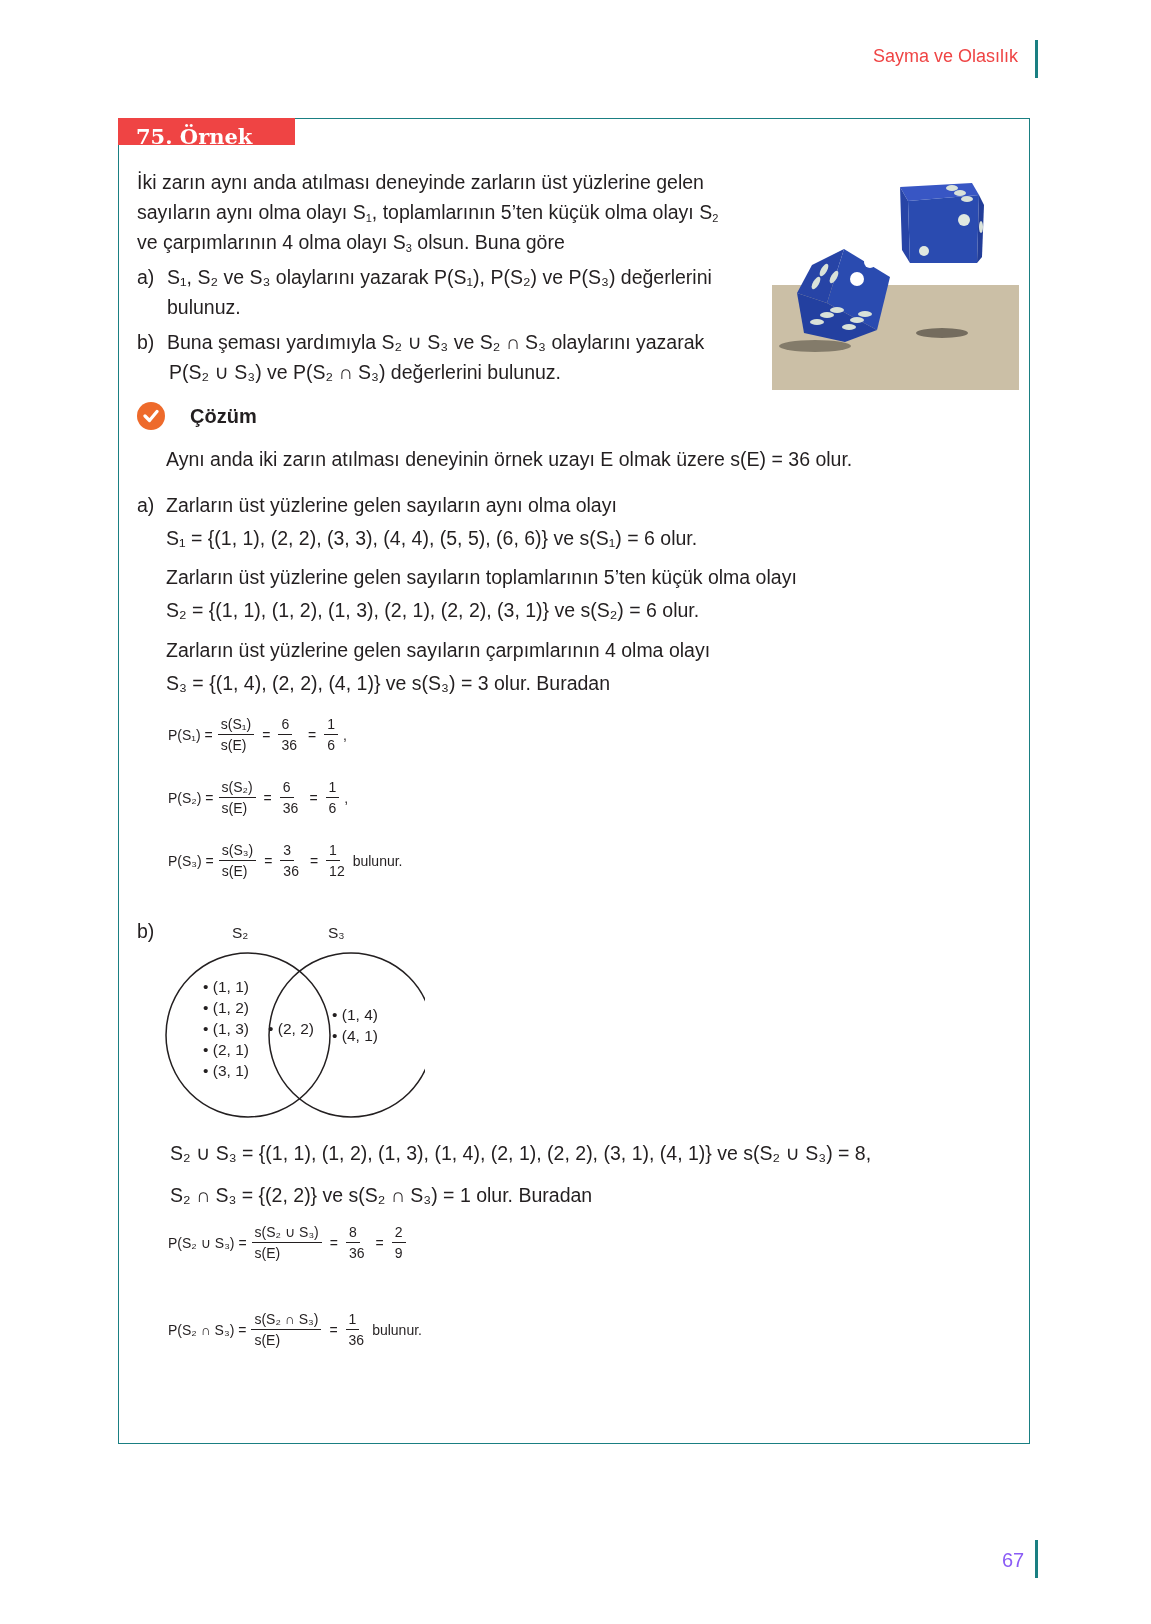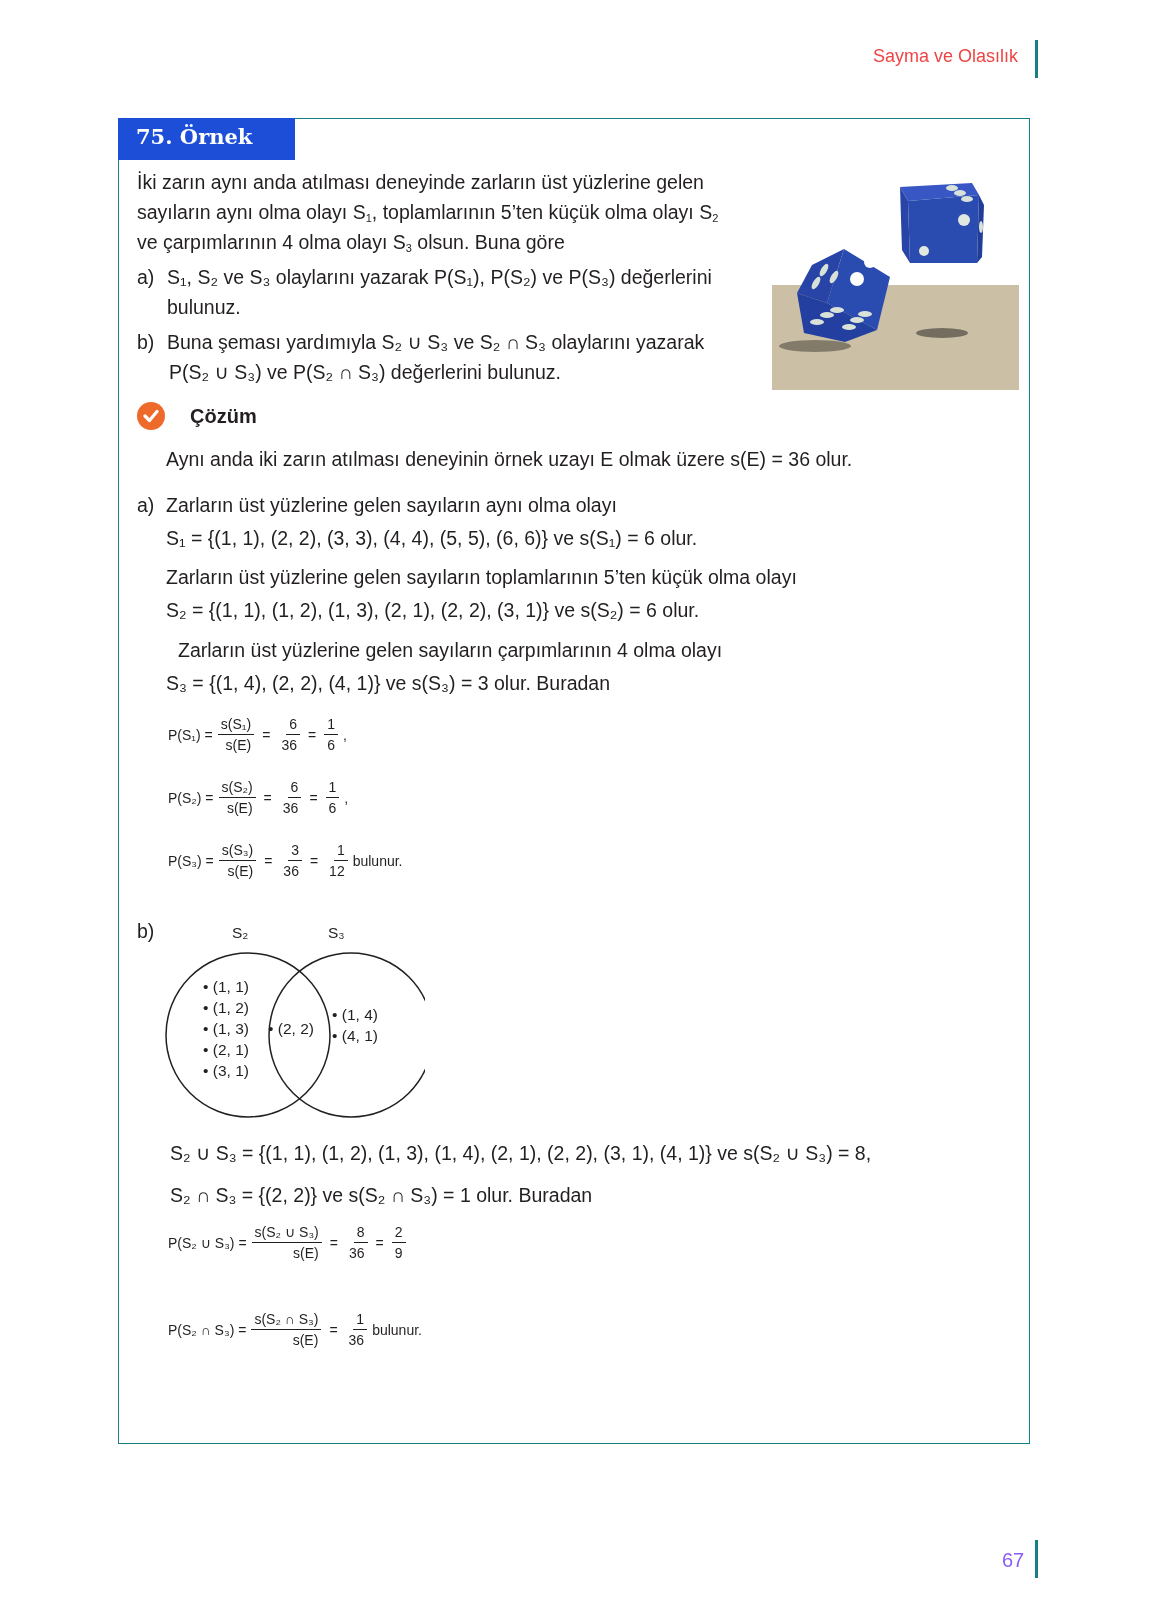--- a/index.html
+++ b/index.html
@@ -5,36 +5,36 @@
   html, body { margin: 0; padding: 0; background: #ffffff; }
   body { width: 1151px; height: 1624px; position: relative; overflow: hidden;
          font-family: "Liberation Sans", sans-serif; color: #231f20; }
   .running-head { position: absolute; top: 46px; right: 133px; font-size: 18px; color: #ef4444; }
   .head-bar { position: absolute; top: 40px; left: 1035px; width: 3px; height: 38px; background: #1a7f82; }
   .page-num { position: absolute; top: 1549px; left: 1002px; font-size: 20px; color: #8b5cf6; }
   .foot-bar { position: absolute; top: 1540px; left: 1035px; width: 3px; height: 38px; background: #1a7f82; }
 
   .example-box { position: absolute; left: 118px; top: 118px; width: 912px; height: 1326px;
                  border: 1.5px solid #1a7f82; box-sizing: border-box; }
-  .example-tab { position: absolute; left: 118px; top: 118px; width: 177px; height: 42px;
-                 background: #1d4ed8; color: #fff; font-family: "DejaVu Serif", serif;
+  .example-tab { position: absolute; left: 118px; top: 118px; width: 177px; height: 27px;
+                 background: #ef4444; color: #fff; font-family: "DejaVu Serif", serif;
                  font-weight: bold; font-size: 21px; line-height: 38px; padding-left: 18px; box-sizing: border-box; }
 
   .t { position: absolute; font-size: 19.5px; line-height: 1.2; white-space: nowrap; }
   sub { font-size: 11px; vertical-align: -3px; }
 
   .dice-img { position: absolute; left: 772px; top: 165px; width: 247px; height: 225px; }
 
   .solution { position: absolute; left: 137px; top: 402px; display: flex; align-items: center; gap: 25px; }
   .check { width: 28px; height: 28px; border-radius: 50%; background: #ee6a2b; display: flex;
            align-items: center; justify-content: center; }
   .solution-label { font-weight: bold; font-size: 20px; }
 
   .frac-row { position: absolute; display: flex; align-items: center; font-size: 14px; white-space: nowrap; }
-  .frac { display: inline-flex; flex-direction: column; align-items: flex-end; margin: 0 5px; }
+  .frac { display: inline-flex; flex-direction: column; align-items: flex-start; margin: 0 5px; }
   .frac .num { padding: 0 3px 2px; border-bottom: 1.5px solid #231f20; line-height: 1.15; }
   .frac .den { padding: 2px 3px 0; line-height: 1.15; }
   .eq { margin: 0 3px; color: #231f20; }
 
   .venn { position: absolute; left: 160px; top: 920px; }
   .venn-text { font-size: 15.5px; fill: #231f20; font-family: "Liberation Sans", sans-serif; }
 </style>
 </head>
 <body>
 
@@ -101,21 +101,21 @@
   <span class="solution-label">Çözüm</span>
 </div>
 
 <div class="t" style="left:166px; top:448px;">Aynı anda iki zarın atılması deneyinin örnek uzayı E olmak üzere s(E) = 36 olur.</div>
 
 <div class="t" style="left:137px; top:494px;">a)</div>
 <div class="t" style="left:166px; top:494px;">Zarların üst yüzlerine gelen sayıların aynı olma olayı</div>
 <div class="t" style="left:166px; top:527px;">S₁ = {(1, 1), (2, 2), (3, 3), (4, 4), (5, 5), (6, 6)} ve s(S₁) = 6 olur.</div>
 <div class="t" style="left:166px; top:566px;">Zarların üst yüzlerine gelen sayıların toplamlarının 5’ten küçük olma olayı</div>
 <div class="t" style="left:166px; top:599px;">S₂ = {(1, 1), (1, 2), (1, 3), (2, 1), (2, 2), (3, 1)} ve s(S₂) = 6 olur.</div>
-<div class="t" style="left:166px; top:639px;margin-left:12px;">Zarların üst yüzlerine gelen sayıların çarpımlarının 4 olma olayı</div>
+<div class="t" style="left:166px; top:639px;">Zarların üst yüzlerine gelen sayıların çarpımlarının 4 olma olayı</div>
 <div class="t" style="left:166px; top:672px;">S₃ = {(1, 4), (2, 2), (4, 1)} ve s(S₃) = 3 olur. Buradan</div>
 
 <div class="frac-row" style="left:168px; top:716px;">
   <span>P(S₁) =</span>
   <span class="frac">
       <span class="num">s(S₁)</span>
       <span class="den">s(E)</span>
     </span>
   <span class="eq">=</span>
   <span class="frac">

